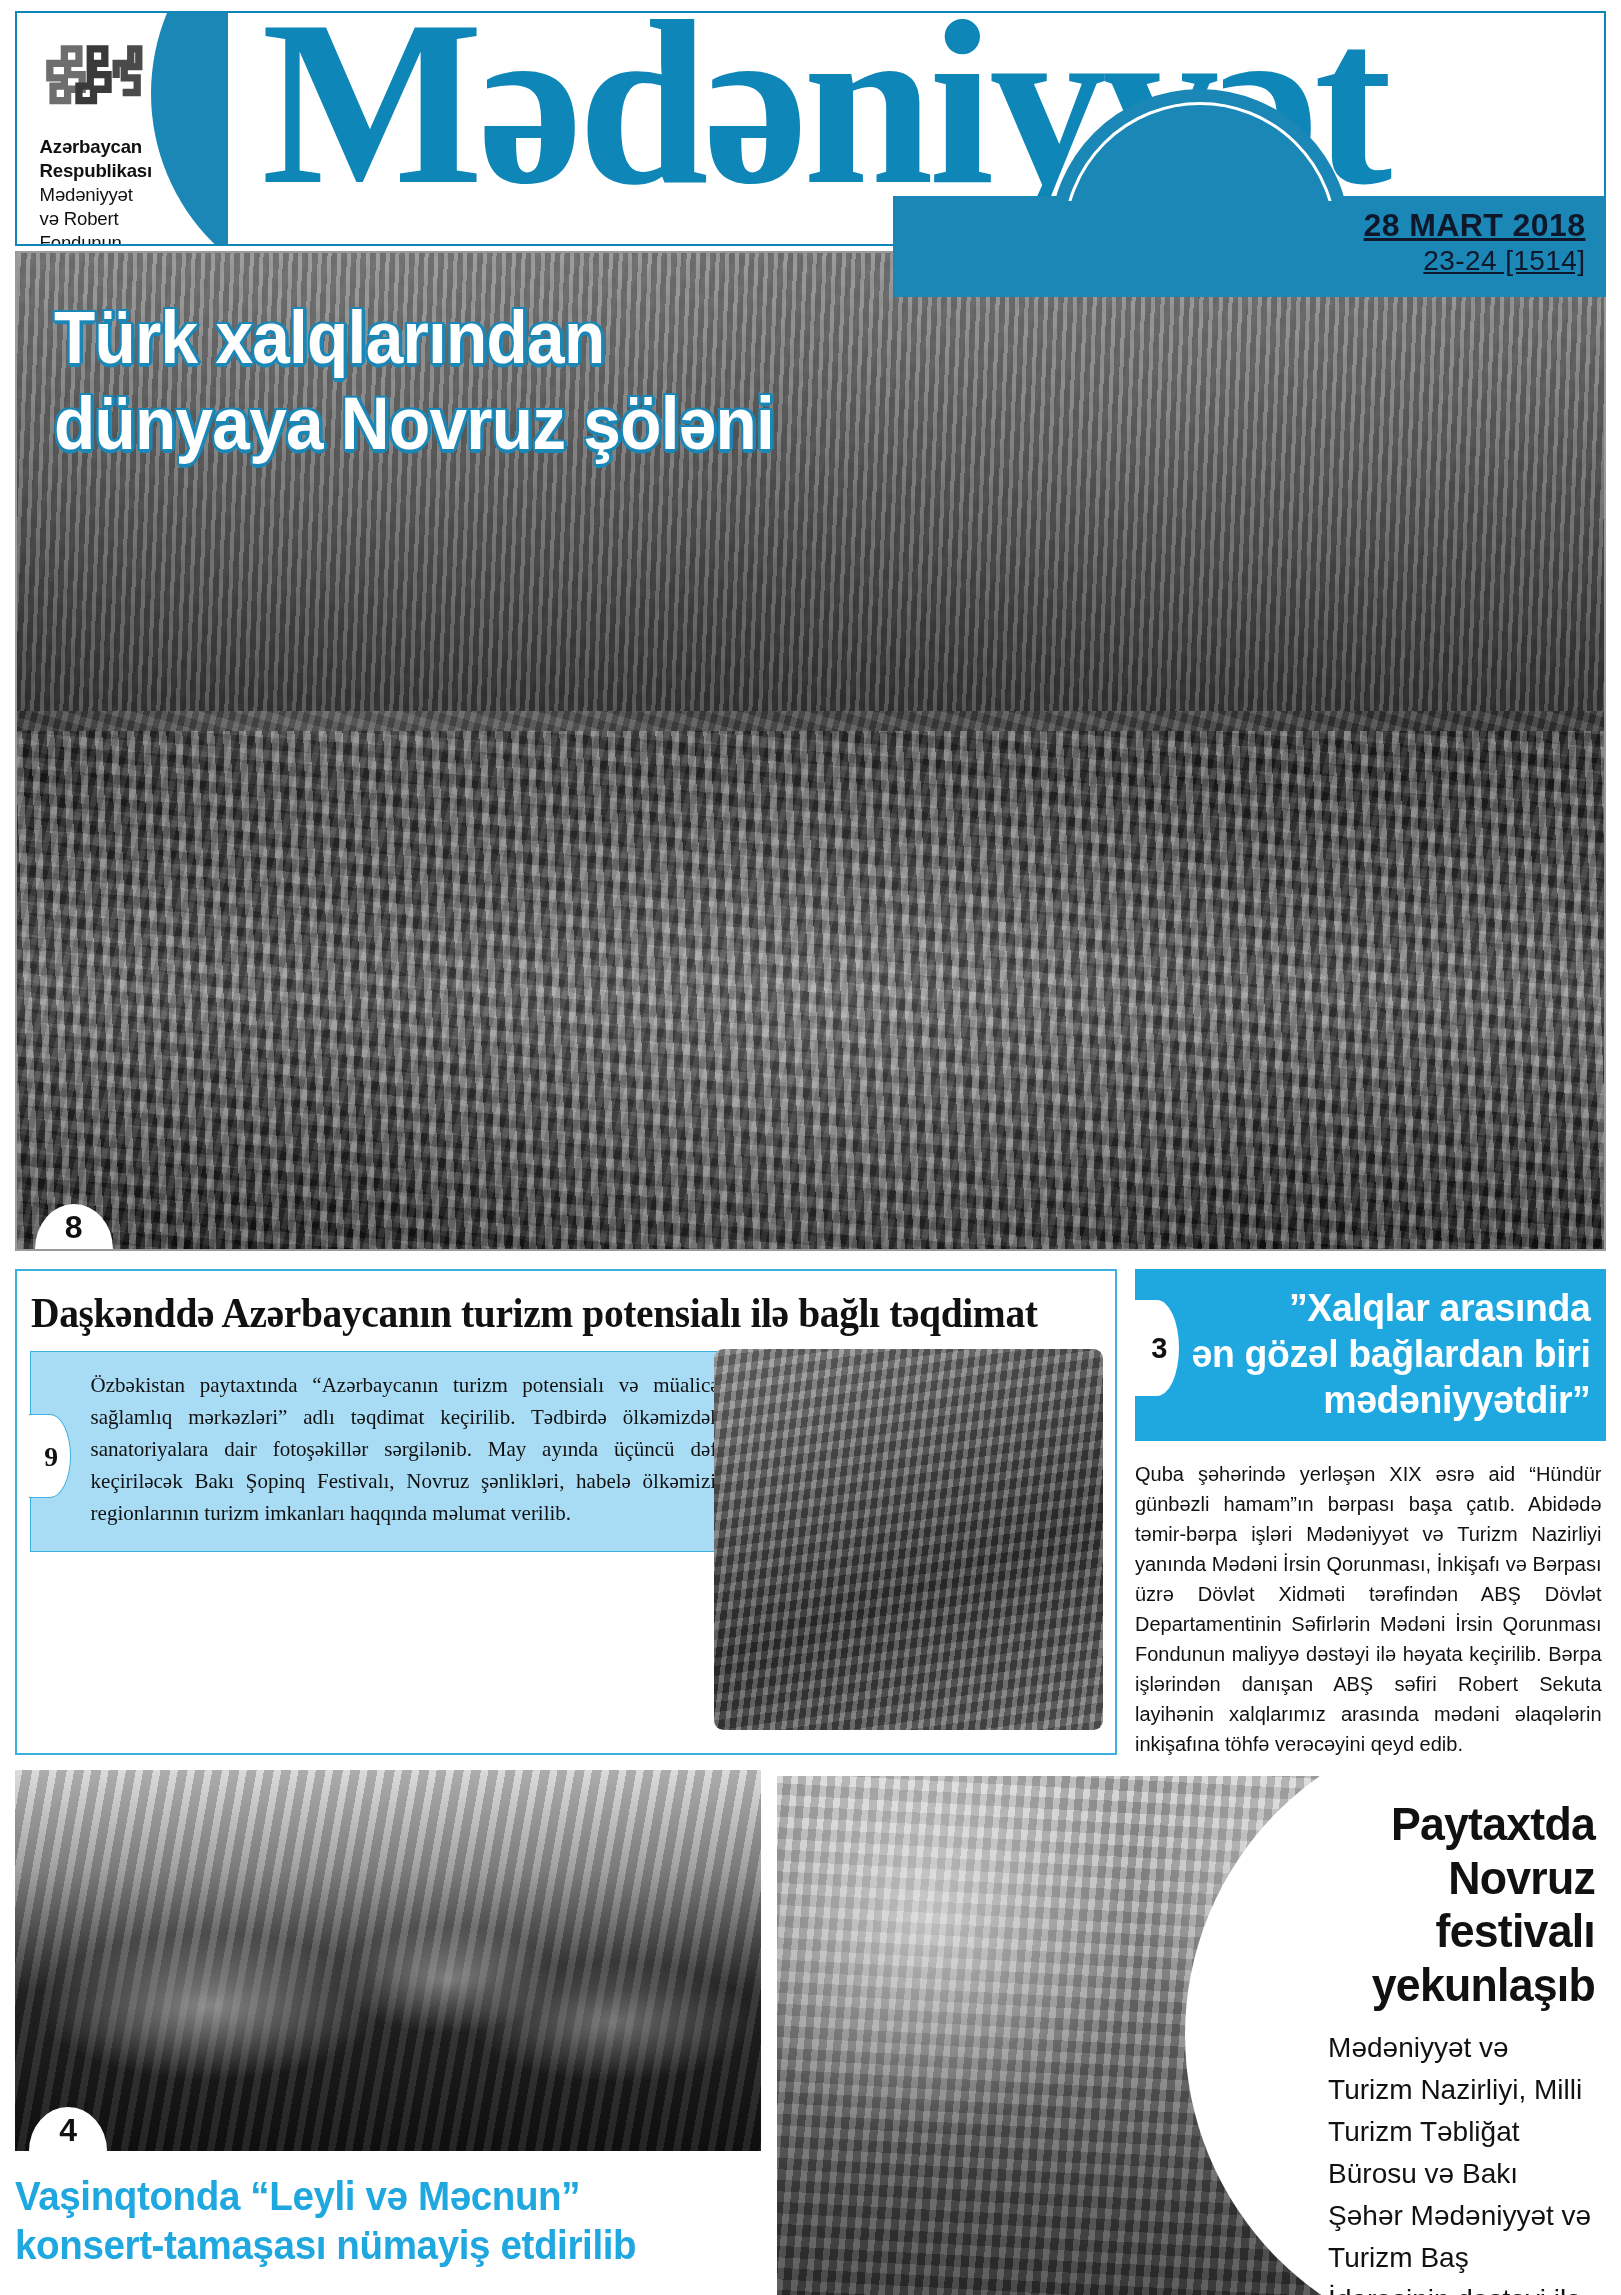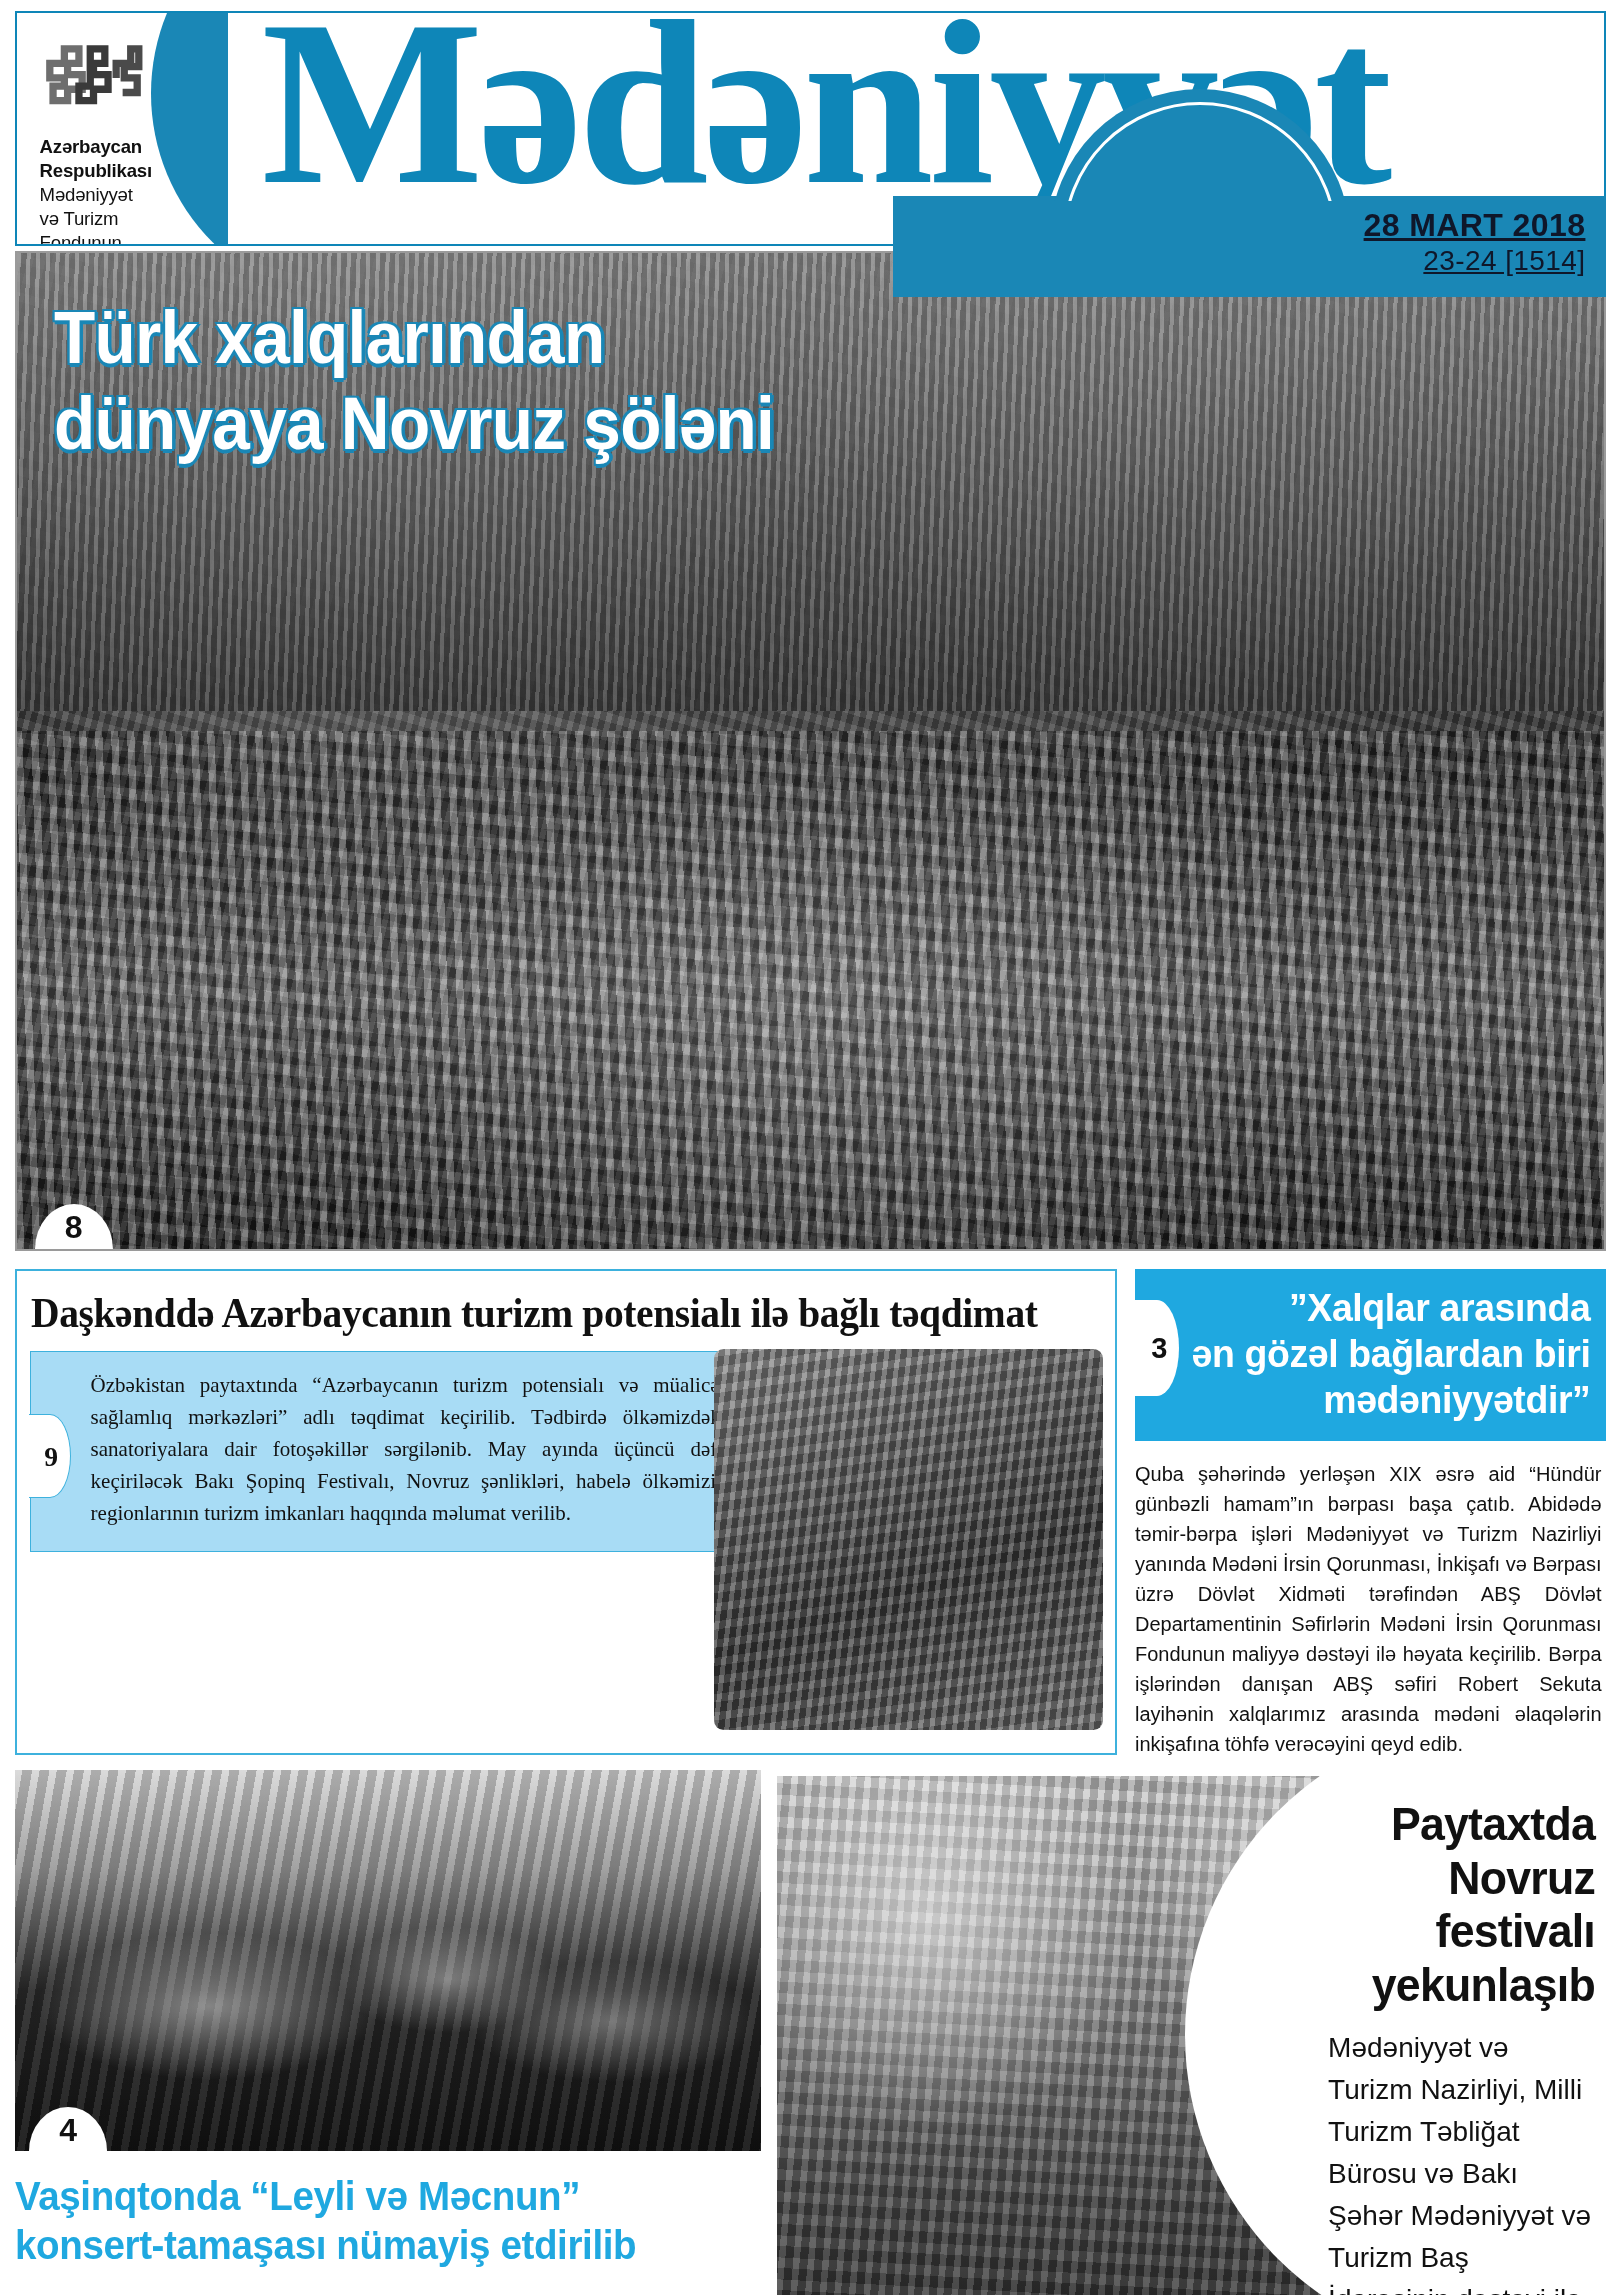--- a/index.html
+++ b/index.html
@@ -379,21 +379,21 @@
           <g fill="none" stroke-width="9">
             <path stroke="#6e6e6e" d="M12 58 L12 40 L30 40 L30 22 L48 22 L48 40 L34 40 L34 54 L52 54 L52 72 L34 72 L34 86 L16 86 L16 68 L30 68 L30 58 Z"></path>
             <path stroke="#3a3a3a" d="M62 40 L62 22 L80 22 L80 40 L66 40 L66 54 L84 54 L84 72 L66 72 L66 86 L48 86 L48 68 L62 68 Z"></path>
             <path stroke="#4a4a4a" d="M94 58 L94 40 L112 40 L112 22 L122 22 L122 44 L104 44 L104 58 L120 58 L120 76 L102 76"></path>
           </g>
         </svg>
         <div class="ministry-text">
           <span class="b">Azərbaycan</span>
           <span class="b">Respublikası</span>
           <span class="n">Mədəniyyət</span>
-          <span class="n">və Turizm</span>
+          <span class="n">və Robert</span>
           <span class="n">Fondunun</span>
         </div>
       </div>
     </div>
 
     <div class="title-cell">
       <div class="paper-title">Mədəniyyət</div>
     </div>
   </div>
 

